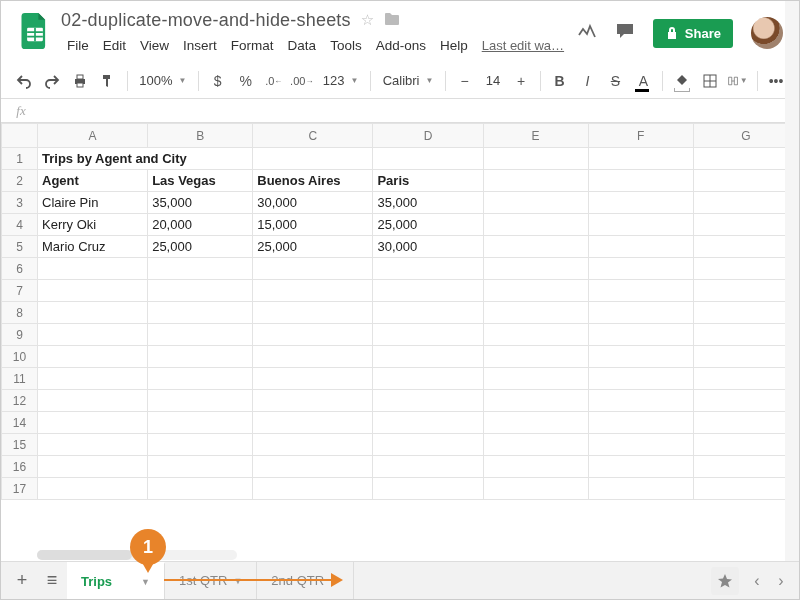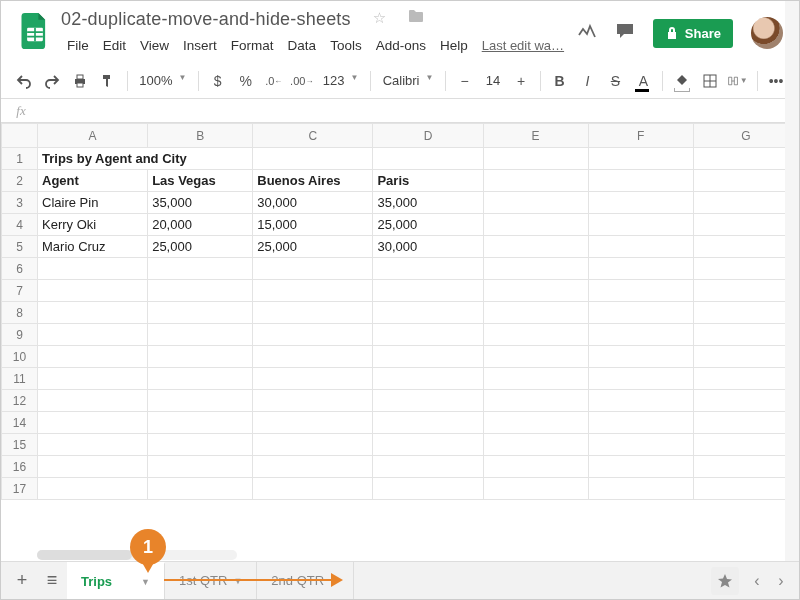--- a/index.html
+++ b/index.html
@@ -3,36 +3,36 @@
 <meta charset="utf-8">
 <style>
   * { box-sizing: border-box; margin: 0; padding: 0; font-family: Arial, sans-serif; }
   body { width: 800px; height: 600px; background: #fff; overflow: hidden; position: relative; border: 1px solid #ccc; }
   
   
   .titlebar { display: flex; align-items: flex-start; padding: 8px 14px 0 14px; height: 62px; }
   .app-logo { width: 40px; display: flex; justify-content: center; padding-top: 4px; }
   .app-logo svg { width: 28px; height: 36px; }
   .title-area { flex: 1; padding-left: 6px; }
-  .doc-title-row { display: flex; align-items: flex-start; gap: 22px; height: 22px; }
+  .doc-title-row { display: flex; align-items: center; gap: 10px; height: 22px; }
   .doc-title { font-size: 18px; color: #555; letter-spacing: 0.2px; }
   .star-icon, .folder-icon { color: #bbb; font-size: 15px; }
   .menu-row { display: flex; gap: 2px; margin-top: 4px; align-items: center; }
   .menu-item { font-size: 13.5px; color: #333; padding: 3px 6px; cursor: pointer; }
   .last-edit { font-size: 13px; color: #666; text-decoration: underline; margin-left: 6px; }
   .titlebar-right { display: flex; align-items: center; gap: 18px; padding-right: 2px; padding-top: 8px;}
   .titlebar-icon { color: #555; }
   .share-btn { background: #1a9c52; color: #fff; border: none; border-radius: 3px; padding: 7px 12px; font-size: 13px; font-weight: bold; display: flex; align-items: center; gap: 6px; cursor: pointer; }
   .avatar { width: 32px; height: 32px; border-radius: 50%; background: radial-gradient(circle at 40% 35%, #e8c8b0 0 35%, #7a4a2a 40% 55%, #a0826d 56% 100%); }
   
   
   .toolbar { display: flex; align-items: center; padding: 4px 10px; gap: 2px; height: 36px; border-bottom: 1px solid #ddd; }
   .tbtn { min-width: 26px; height: 26px; display: flex; align-items: center; justify-content: center; color: #555; font-size: 14px; cursor: pointer; padding: 0 3px; }
   .tsep { width: 1px; height: 20px; background: #ddd; margin: 0 4px; }
-  .zoom, .font-select, .font-size { font-size: 13px; color: #444; padding: 0 6px; display: flex; gap: 6px; cursor: pointer; }
+  .zoom, .font-select, .font-size { font-size: 13px; color: #444; padding: 0 6px; display: flex; align-items: center; gap: 6px; cursor: pointer; }
   .dd-arrow { font-size: 8px; color: #888; }
   .txt-color { position: relative; }
   .txt-color::after { content:''; position:absolute; bottom: 2px; left: 5px; width: 14px; height: 3px; background: #000; }
   .fill-btn { position: relative; }
   .fill-btn::after { content:''; position:absolute; bottom:2px; left:5px; width:14px; height:3px; background:#fff; border:1px solid #aaa; border-top:none;}
   
   
   .fx-bar { display: flex; align-items: center; height: 24px; border-bottom: 1px solid #ddd; }
   .fx-label { width: 40px; text-align: center; font-style: italic; color: #aaa; font-size: 13px; font-family: Georgia, serif; }
   .fx-input { flex: 1; border: none; font-size: 13px; outline: none; }

